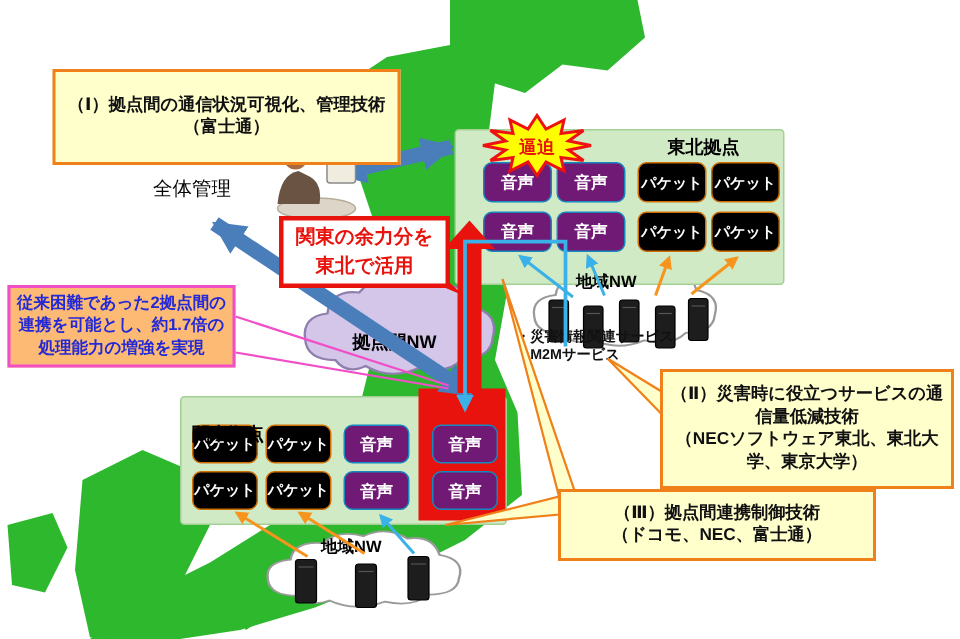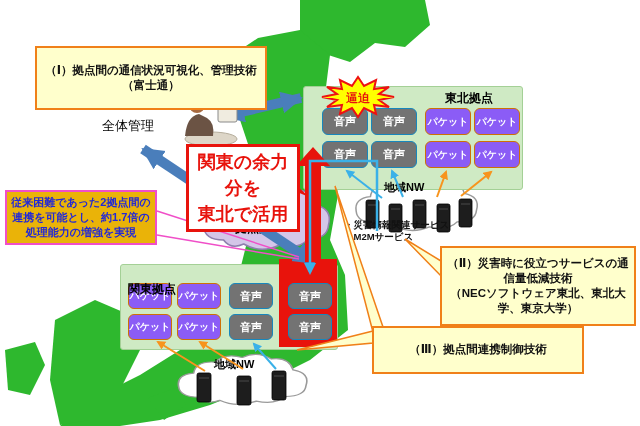--- a/index.html
+++ b/index.html
@@ -9,29 +9,29 @@
   .abs{position:absolute;box-sizing:border-box;}
   .ybox{background:#ffffcc;border:2px solid #f08019;color:#111;font-weight:bold;
         text-align:center;display:flex;flex-direction:column;justify-content:center;
         font-size:11.5px;line-height:1.32;padding:2px 4px;z-index:30;}
   .panel{background:#cfeac4;border:1px solid #a4d096;border-radius:3px;z-index:10;}
   .sitelabel{z-index:13;font-weight:bold;font-size:12px;color:#000000;white-space:nowrap;}
   .cloudlabel{z-index:13;font-weight:bold;font-size:11px;color:#000;white-space:nowrap;}
   .chip{position:absolute;width:44px;height:25px;z-index:12;border-radius:6px;
         display:flex;align-items:center;justify-content:center;
         color:#fff;font-weight:bold;font-size:11px;}
-  .chip.voice{background:#737373;border:1px solid #1787bd;text-align:center;}
-  .chip.packet{background:#8b5cf6;border:1px solid #cf7005;font-size:10px;}
+  .chip.voice{background:#701a75;border:1px solid #1787bd;text-align:center;}
+  .chip.packet{background:#000000;border:1px solid #cf7005;font-size:10px;}
   .chip.kanto{width:42px;height:24px;}
   #red-frame{left:279px;top:259px;width:58px;height:88px;background:#e8130c;z-index:11;}
-  #pink-note{left:5px;top:190px;width:152px;background:#eab308;border:2px solid #f04fc8;
+  #pink-note{left:5px;top:190px;width:152px;background:#fdba74;border:2px solid #f04fc8;
              color:#2329d6;font-weight:bold;font-size:11px;line-height:1.35;
              padding:3px 2px;text-align:center;z-index:30;}
   #capacity-callout{left:186px;top:144px;width:114px;background:#fff;border:3px solid #e8130c;
-             color:#e8130c;font-weight:bold;font-size:18px;line-height:1.45;
+             color:#e8130c;font-weight:bold;font-size:13px;line-height:1.45;
              padding:2px 4px;text-align:center;z-index:30;}
   #congestion-label{left:333px;top:90px;width:50px;text-align:center;color:#e8130c;
              font-weight:bold;font-size:12px;z-index:30;}
   #overall-mgmt{left:102px;top:117px;font-size:13px;font-weight:normal;color:#000;z-index:30;}
   #services{left:344px;top:219px;font-size:9.5px;font-weight:bold;color:#111;
              line-height:1.3;z-index:13;}
 </style>
 </head>
 <body>
 
@@ -174,20 +174,21 @@
   <div class="abs ybox" style="left:35px;top:46px;width:232px;height:64px;">
     <span>（Ⅰ）拠点間の通信状況可視化、管理技術</span>
     <span>（富士通）</span>
   </div>
   <div class="abs ybox" style="left:440px;top:246px;width:196px;height:80px;">
     <span>（Ⅱ）災害時に役立つサービスの通信量低減技術</span>
     <span>（NECソフトウェア東北、東北大学、東京大学）</span>
   </div>
   <div class="abs ybox" style="left:372px;top:326px;width:212px;height:48px;">
     <span>（Ⅲ）拠点間連携制御技術</span>
+    <span>（ドコモ、NEC、富士通）</span>
   </div>
 
   <div class="abs" id="pink-note">従来困難であった2拠点間の連携を可能とし、約1.7倍の処理能力の増強を実現</div>
 
   <div class="abs" id="capacity-callout">
     <div>関東の余力分を</div>
     <div>東北で活用</div>
   </div>
 
   <div class="abs" id="congestion-label">逼迫</div>

